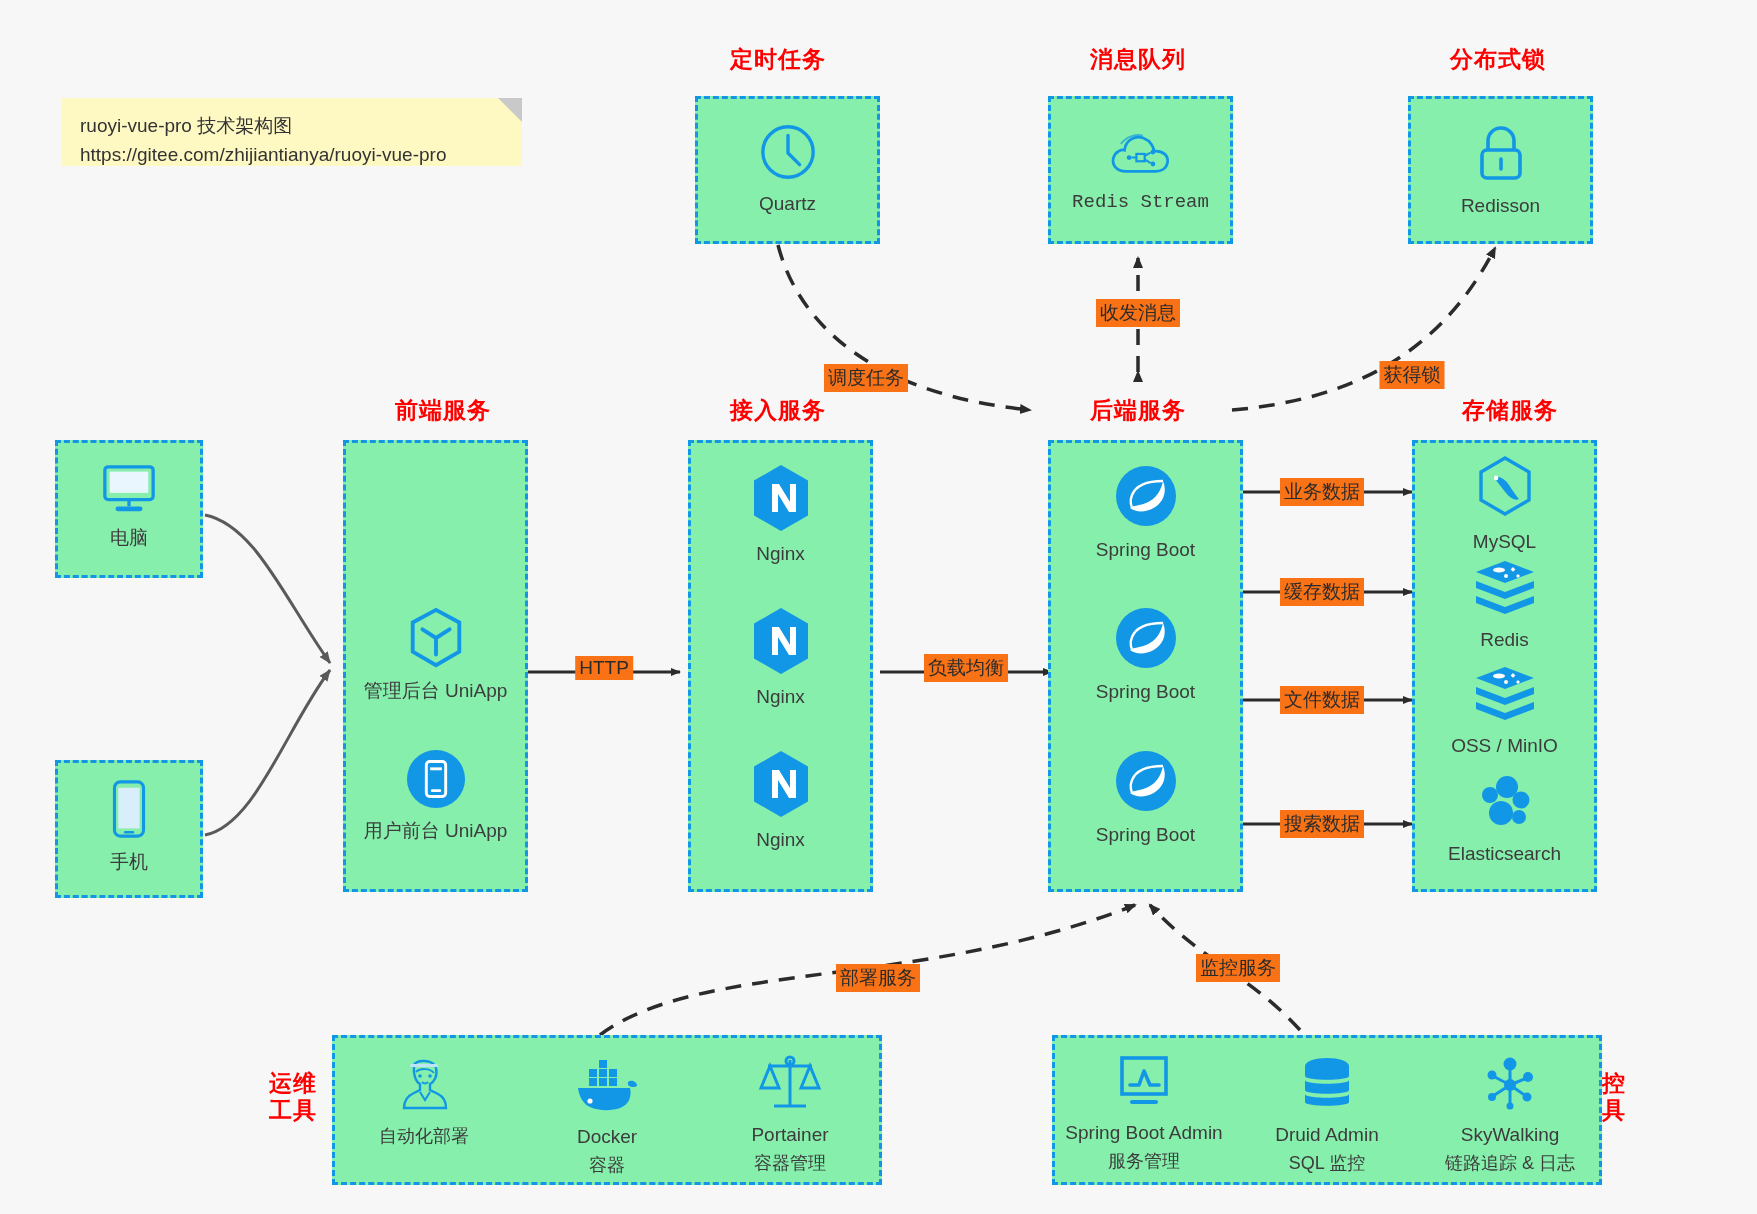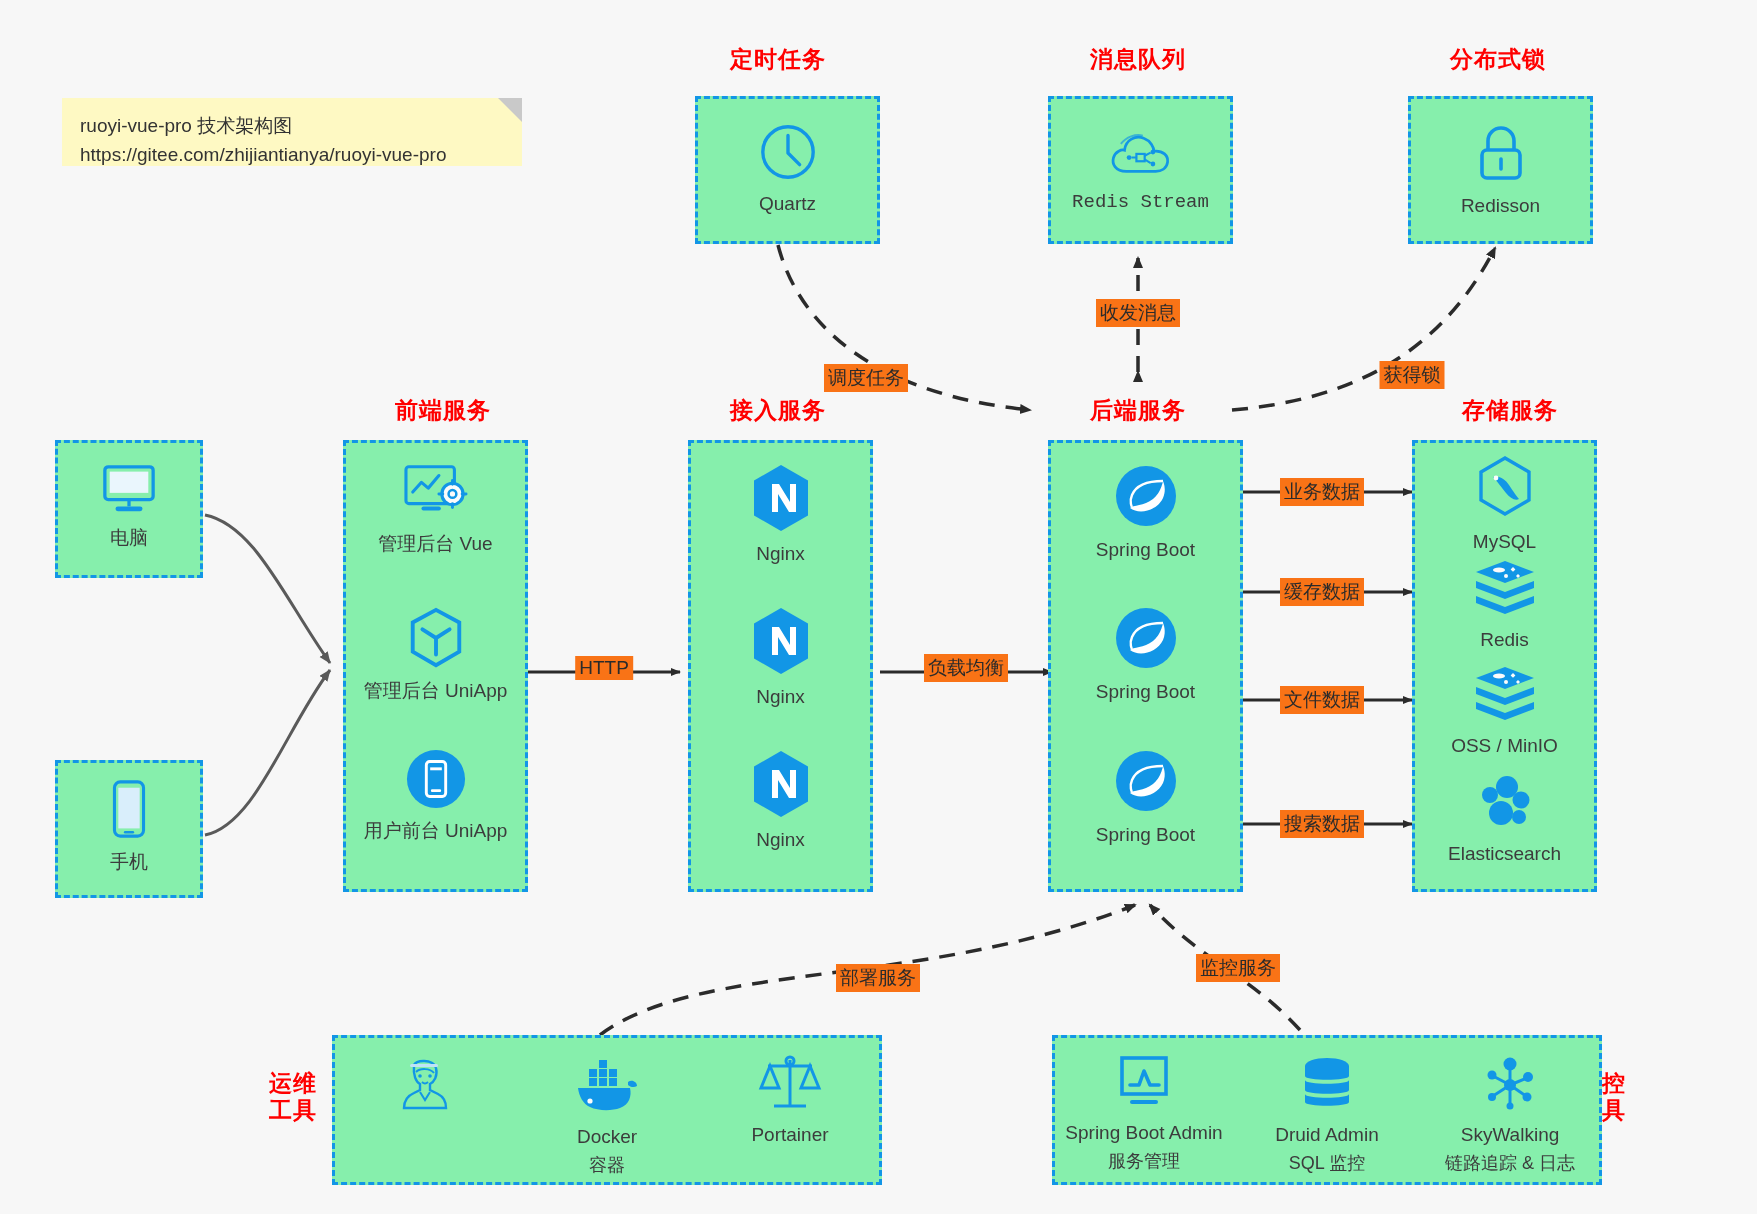--- a/index.html
+++ b/index.html
@@ -192,38 +192,20 @@
             <rect x="12" y="9" width="22" height="42" fill="#d9eefb"></rect>
             <line x1="19" y1="55" x2="27" y2="55" stroke="#1296e6" stroke-width="2.6" stroke-linecap="round"></line>
           </svg>
       </span>
       <span class="lb">手机</span>
     </div>
   </div>
 
   <div class="cap" style="left:363px;top:395px;width:160px;">前端服务</div>
   <div class="box" style="left:343px;top:440px;width:185px;height:452px;">
-    <div class="node" style="top:18px;">
-      <span class="ic">
-        <svg width="72" height="62" viewBox="0 0 74 64">
-          <rect x="6" y="6" width="50" height="38" rx="3" fill="none" stroke="#1296e6" stroke-width="3.2"></rect>
-          <path d="M13 32 L22 22 L29 28 L40 15" fill="none" stroke="#1296e6" stroke-width="3.2" stroke-linecap="round" stroke-linejoin="round"></path>
-          <rect x="22" y="47" width="20" height="4" rx="2" fill="#1296e6"></rect>
-          <circle cx="54" cy="34" r="11" fill="#fbfbfb" stroke="#1296e6" stroke-width="3.2"></circle>
-          <circle cx="54" cy="34" r="4" fill="none" stroke="#1296e6" stroke-width="2.6"></circle>
-          <g stroke="#1296e6" stroke-width="3" stroke-linecap="round">
-            <line x1="54" y1="20" x2="54" y2="24"></line>
-              <line x1="54" y1="44" x2="54" y2="48"></line>
-            <line x1="40" y1="34" x2="44" y2="34"></line>
-              <line x1="64" y1="34" x2="68" y2="34"></line>
-          </g>
-        </svg>
-      </span>
-      <span class="lb">管理后台 Vue</span>
-    </div>
     <div class="node" style="top:163px;">
       <span class="ic">
         <svg width="60" height="64" viewBox="0 0 60 66">
             <path d="M30 4 L54 17 L54 47 L30 61 L6 47 L6 17 Z" fill="none" stroke="#1296e6" stroke-width="4"></path>
             <path d="M30 33 L30 50 M30 33 L16 24 M30 33 L44 24" fill="none" stroke="#1296e6" stroke-width="4" stroke-linecap="round"></path>
           </svg>
       </span>
       <span class="lb">管理后台 UniApp</span>
     </div>
     <div class="node" style="top:305px;">
@@ -368,20 +350,21 @@
         <svg width="64" height="64" viewBox="0 0 64 64">
           <path d="M22 14 C22 7 42 7 44 16 C46 24 42 30 38 32 L38 38 L46 42 C52 45 54 50 54 56 L12 56 C12 49 15 44 22 41 L28 38 L28 32 C24 30 21 23 22 14 Z" fill="none" stroke="#1296e6" stroke-width="2.4"></path>
           <path d="M24 20 C28 16 38 16 42 21" fill="none" stroke="#1296e6" stroke-width="2"></path>
           <circle cx="28" cy="24" r="1.8" fill="#1296e6"></circle>
             <circle cx="38" cy="24" r="1.8" fill="#1296e6"></circle>
           <path d="M30 30 C32 32 34 32 36 30" fill="none" stroke="#1296e6" stroke-width="1.8"></path>
           <path d="M28 40 L33 48 L38 40" fill="none" stroke="#1296e6" stroke-width="2"></path>
           <rect x="18" y="12" width="28" height="3" rx="1.5" fill="#bfe3f7"></rect>
         </svg>
       </span>
+      <span class="lb sm">自动化部署</span>
     </div>
     <div class="node" style="top:22px;left:0px;">
       <span class="ic">
         <svg width="70" height="56" viewBox="0 0 70 56">
           <g fill="#1296e6">
             <rect x="17" y="18" width="8" height="8"></rect>
               <rect x="27" y="18" width="8" height="8"></rect>
               <rect x="37" y="18" width="8" height="8"></rect>
             <rect x="17" y="9" width="8" height="8"></rect>
               <rect x="27" y="9" width="8" height="8"></rect>
@@ -401,20 +384,21 @@
         <svg width="64" height="62" viewBox="0 0 64 62">
           <line x1="32" y1="8" x2="32" y2="54" stroke="#1296e6" stroke-width="3"></line>
           <line x1="10" y1="14" x2="54" y2="14" stroke="#1296e6" stroke-width="3"></line>
           <line x1="16" y1="54" x2="48" y2="54" stroke="#1296e6" stroke-width="3"></line>
           <circle cx="32" cy="9" r="4" fill="none" stroke="#1296e6" stroke-width="3"></circle>
           <path d="M12 14 L3 36 L21 36 Z" fill="none" stroke="#1296e6" stroke-width="3"></path>
           <path d="M52 14 L43 36 L61 36 Z" fill="none" stroke="#1296e6" stroke-width="3"></path>
         </svg>
       </span>
       <span class="lb">Portainer</span>
+      <span class="lb sm">容器管理</span>
     </div>
   </div>
 
   <div class="cap two" style="left:1567px;top:1070px;width:70px;">
     <div>监控</div>
     <div>工具</div>
   </div>
   <div class="box" style="left:1052px;top:1035px;width:550px;height:150px;">
     <div class="node" style="top:16px;left:-183px;">
       <span class="ic">

